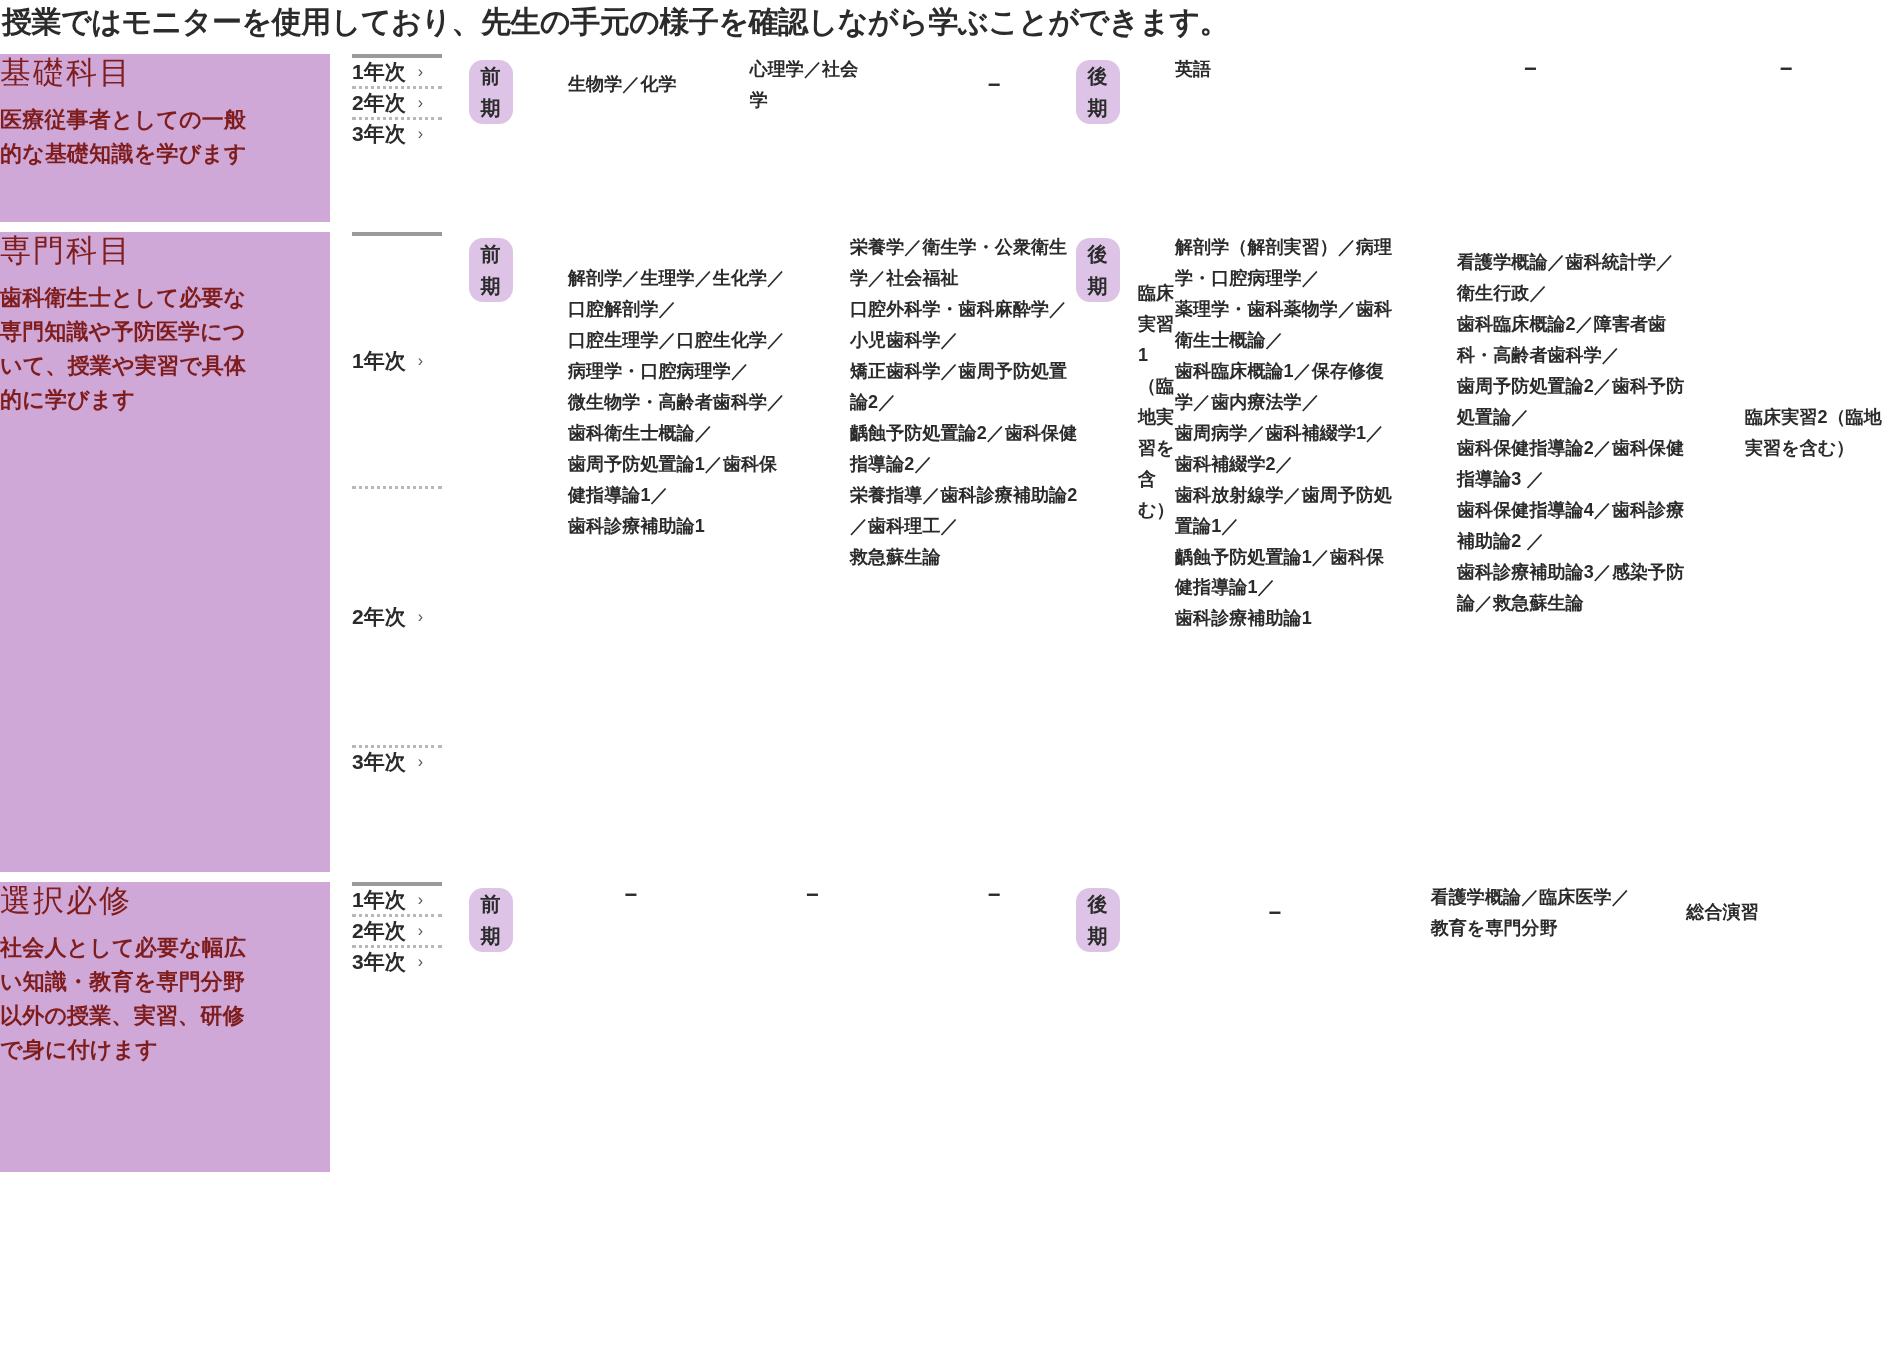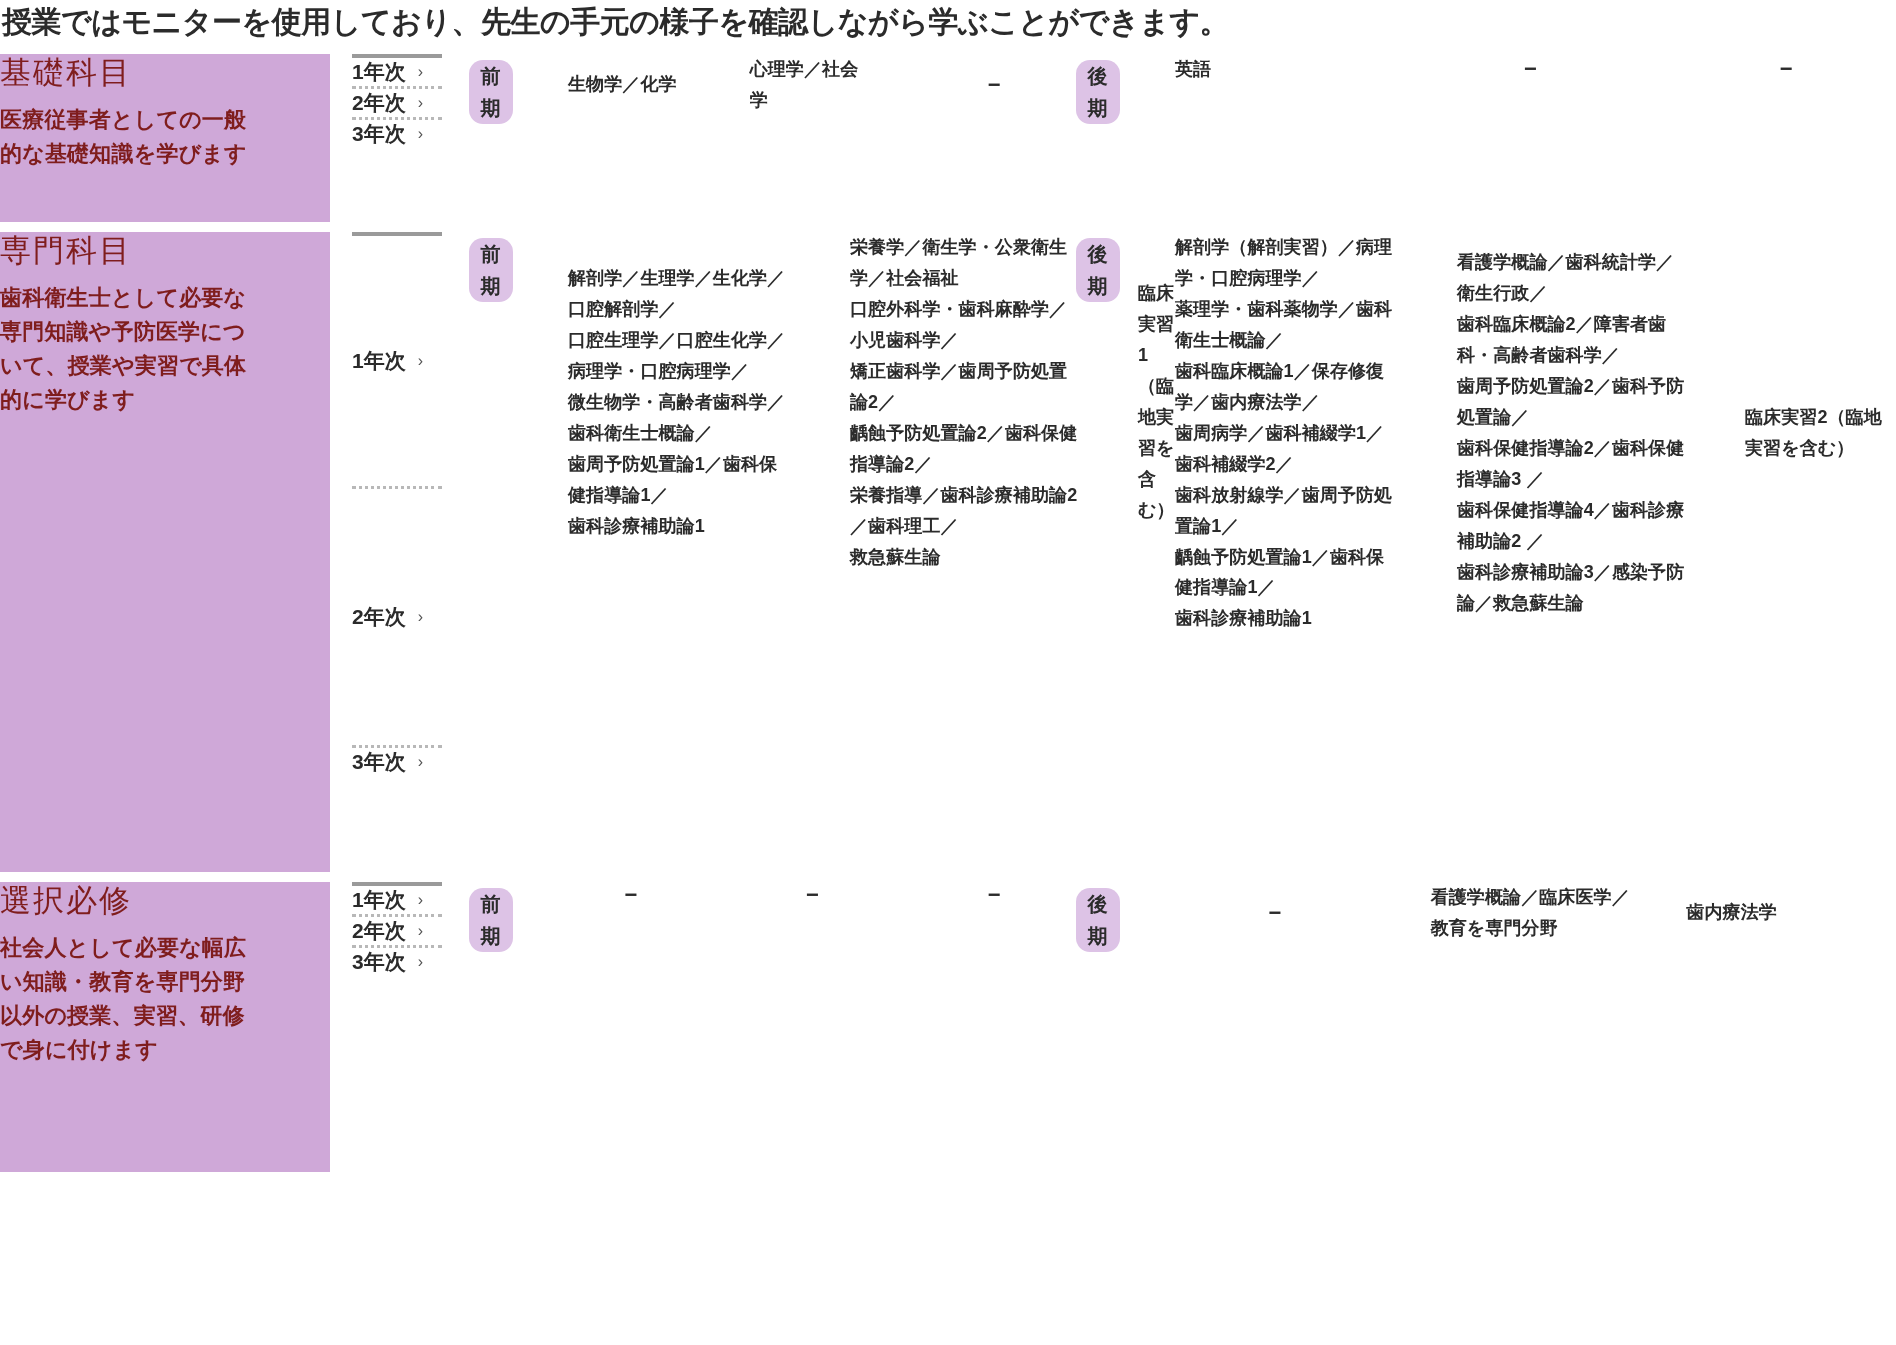--- a/index.html
+++ b/index.html
@@ -420,21 +420,21 @@
           <div class="rule-solid"></div>
           <div class="subj-cell center">
             <div class="dash">−</div>
           </div>
           <div class="rule-dot"></div>
           <div class="subj-cell">
             <div class="subj-text">看護学概論／臨床医学／教育を専門分野</div>
           </div>
           <div class="rule-dot"></div>
           <div class="subj-cell">
-            <div class="subj-text">歯内療法学</div>
+            <div class="subj-text">総合演習</div>
           </div>
         </div>
       </td>
     </tr>
 
     </tbody>
   </table>
 </div>
 
 </body></html>

